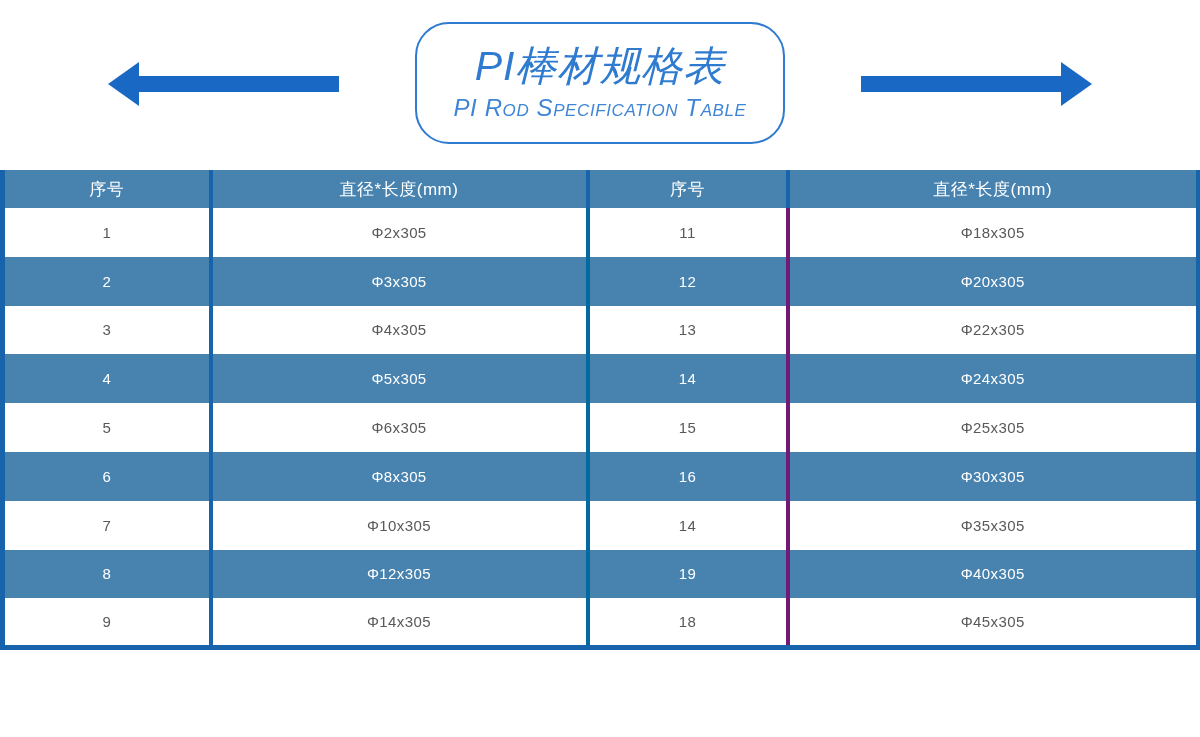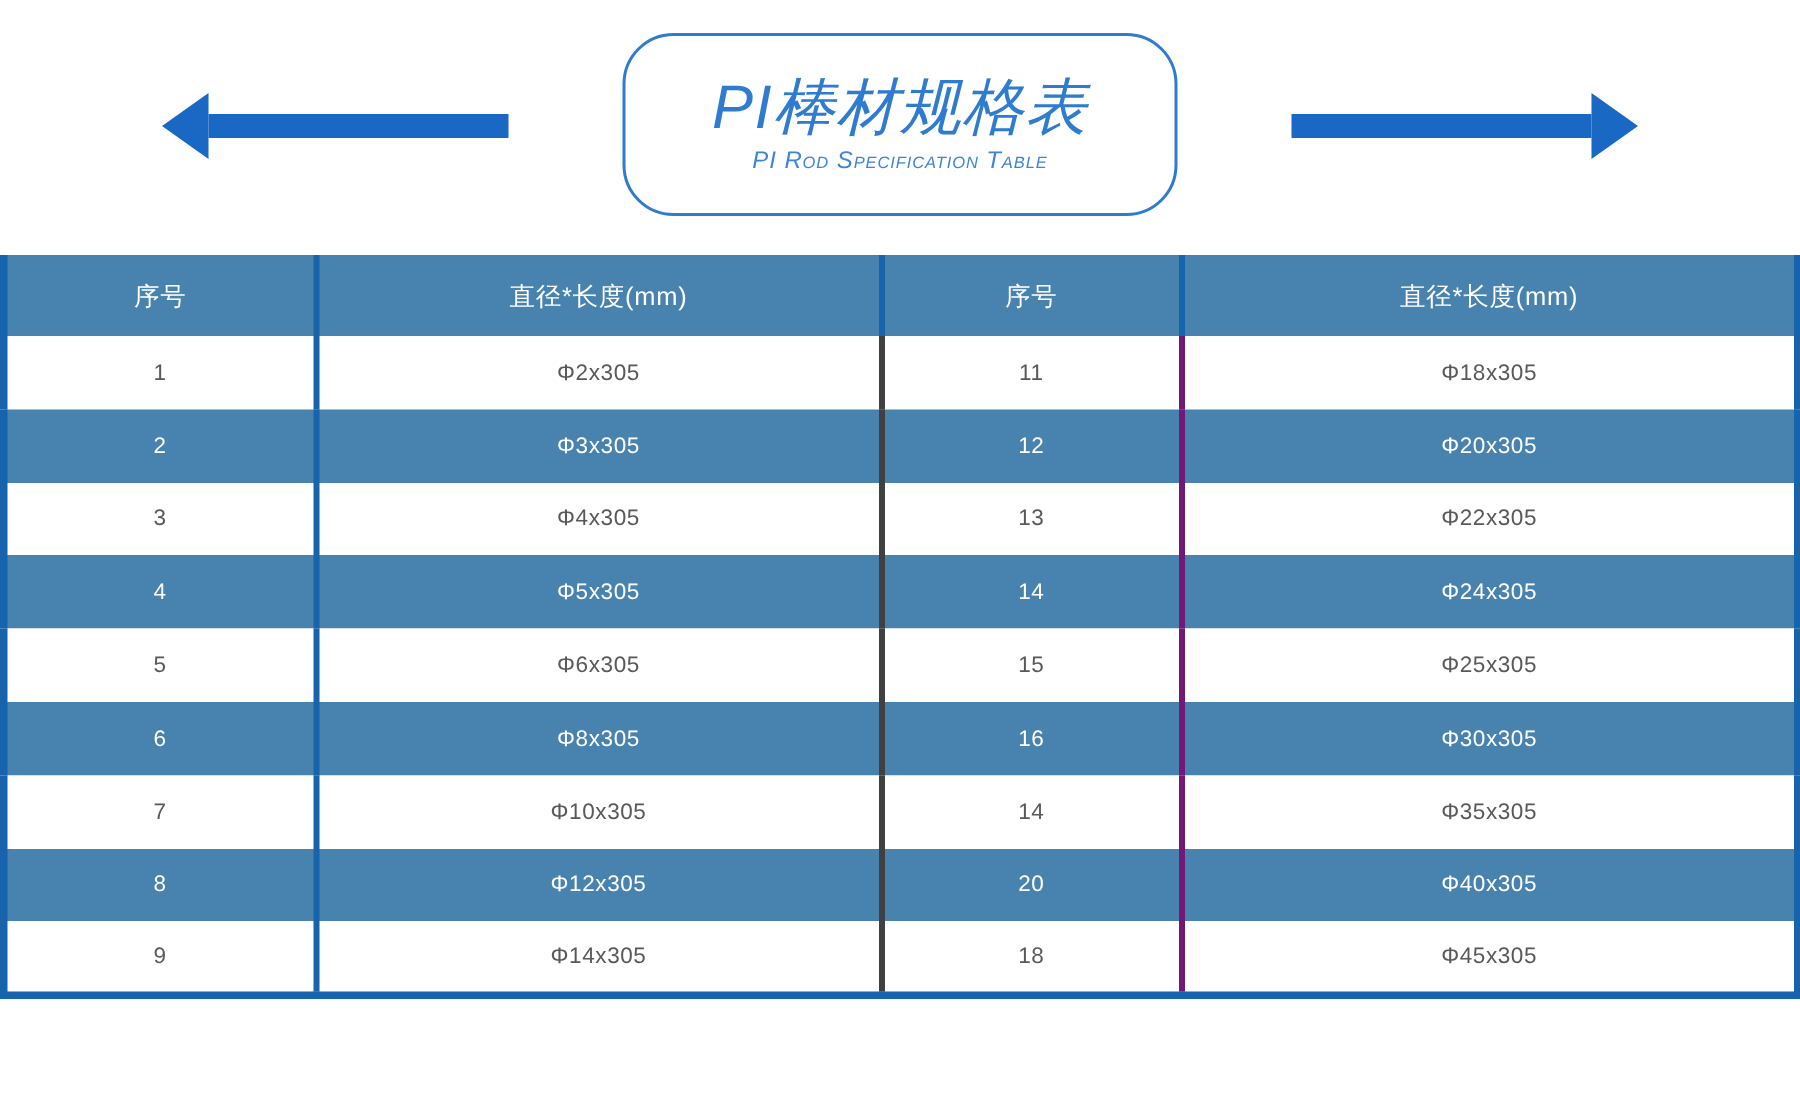--- a/index.html
+++ b/index.html
@@ -65,21 +65,21 @@
     font-weight: 400;
     font-style: italic;
     color: #2E7BD0;
     letter-spacing: 1px;
     line-height: 1.12;
     white-space: nowrap;
   }
 
   .title-en {
     margin-top: 4px;
-    font-size: 16px;
+    font-size: 24px;
     font-style: italic;
     font-weight: 400;
     font-variant: small-caps;
     color: #3E85D6;
     letter-spacing: 0.6px;
     white-space: nowrap;
   }
 
   
   .spec-table-wrap {
@@ -99,40 +99,40 @@
   }
 
   table.spec-table td, table.spec-table th {
     text-align: center;
     vertical-align: middle;
     font-weight: 400;
     padding: 0;
   }
 
   thead th {
-    height: 54px;
+    height: 38px;
     background: #4883B0;
     color: #ffffff;
     font-size: 17px;
     font-weight: 700;
     letter-spacing: 0.5px;
   }
 
   tbody td {
     height: 48.8px;
     font-size: 15px;
     letter-spacing: 0.4px;
   }
 
   tr.row-light td { background: #ffffff; color: #595959; }
   tr.row-dark  td { background: #4883B0; color: #ffffff; }
 
   
   .col-idx-a  { width: 208px; border-right: 4px solid #1763AC; }
-  .col-spec-a { width: 377px; border-right: 4px solid #404040; }
+  .col-spec-a { width: 377px; border-right: 4px solid #0369a1; }
   .col-idx-b  { width: 200px; border-right: 4px solid #701a75; }
   .col-spec-b { width: 411px; }
 
   thead th.col-idx-a, thead th.col-spec-a, thead th.col-idx-b {
     border-right: 4px solid #1763AC;
   }
 </style>
 </head>
 <body>
 
@@ -204,21 +204,21 @@
         </tr>
         <tr class="row-light">
           <td class="col-idx-a">7</td>
           <td class="col-spec-a">Φ10x305</td>
           <td class="col-idx-b">14</td>
           <td class="col-spec-b">Φ35x305</td>
         </tr>
         <tr class="row-dark">
           <td class="col-idx-a">8</td>
           <td class="col-spec-a">Φ12x305</td>
-          <td class="col-idx-b">20</td>
+          <td class="col-idx-b">19</td>
           <td class="col-spec-b">Φ40x305</td>
         </tr>
         <tr class="row-light">
           <td class="col-idx-a">9</td>
           <td class="col-spec-a">Φ14x305</td>
           <td class="col-idx-b">18</td>
           <td class="col-spec-b">Φ45x305</td>
         </tr>
       </tbody>
   </table>

